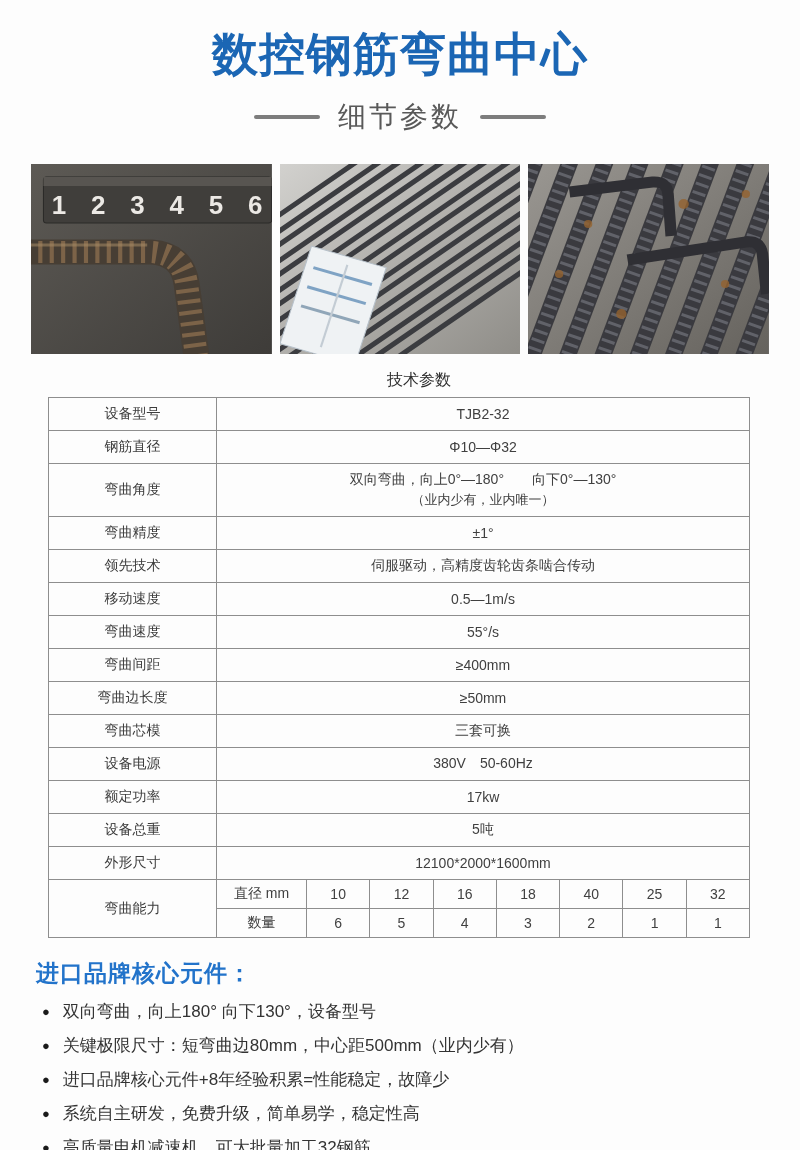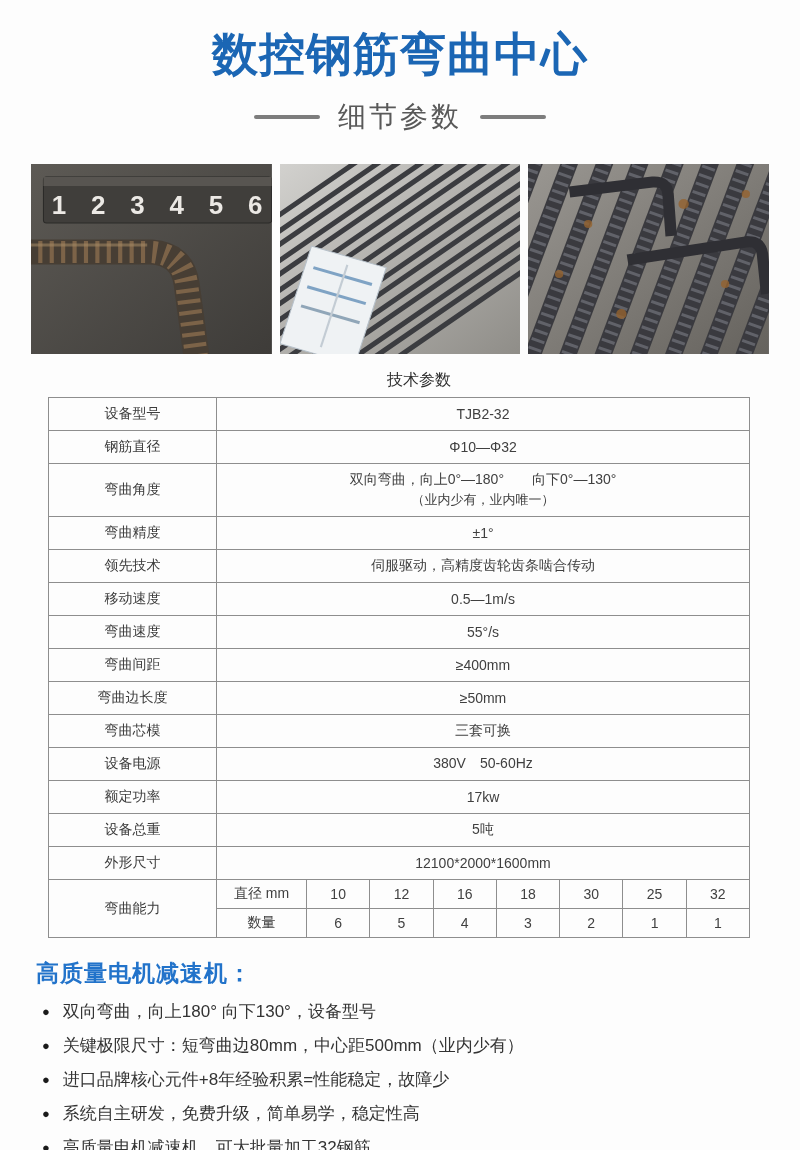--- a/index.html
+++ b/index.html
@@ -218,38 +218,38 @@
         <td class="lbl">外形尺寸</td>
         <td class="val" colspan="8">12100*2000*1600mm</td>
       </tr>
       <tr>
         <td class="lbl" rowspan="2">弯曲能力</td>
         <td class="cap">直径 mm</td>
         <td class="cap">10</td>
         <td class="cap">12</td>
         <td class="cap">16</td>
         <td class="cap">18</td>
-        <td class="cap">30</td>
+        <td class="cap">40</td>
         <td class="cap">25</td>
         <td class="cap">32</td>
       </tr>
       <tr>
         <td class="cap">数量</td>
         <td class="cap">6</td>
         <td class="cap">5</td>
         <td class="cap">4</td>
         <td class="cap">3</td>
         <td class="cap">2</td>
         <td class="cap">1</td>
         <td class="cap">1</td>
       </tr>
     </tbody>
   </table>
 
-  <div class="adv-heading">高质量电机减速机：</div>
+  <div class="adv-heading">进口品牌核心元件：</div>
 
   <ul class="adv-list">
     <li>
       <span class="dot">●</span>
       <span>双向弯曲，向上180° 向下130°，设备型号</span>
     </li>
     <li>
       <span class="dot">●</span>
       <span>关键极限尺寸：短弯曲边80mm，中心距500mm（业内少有）</span>
     </li>

